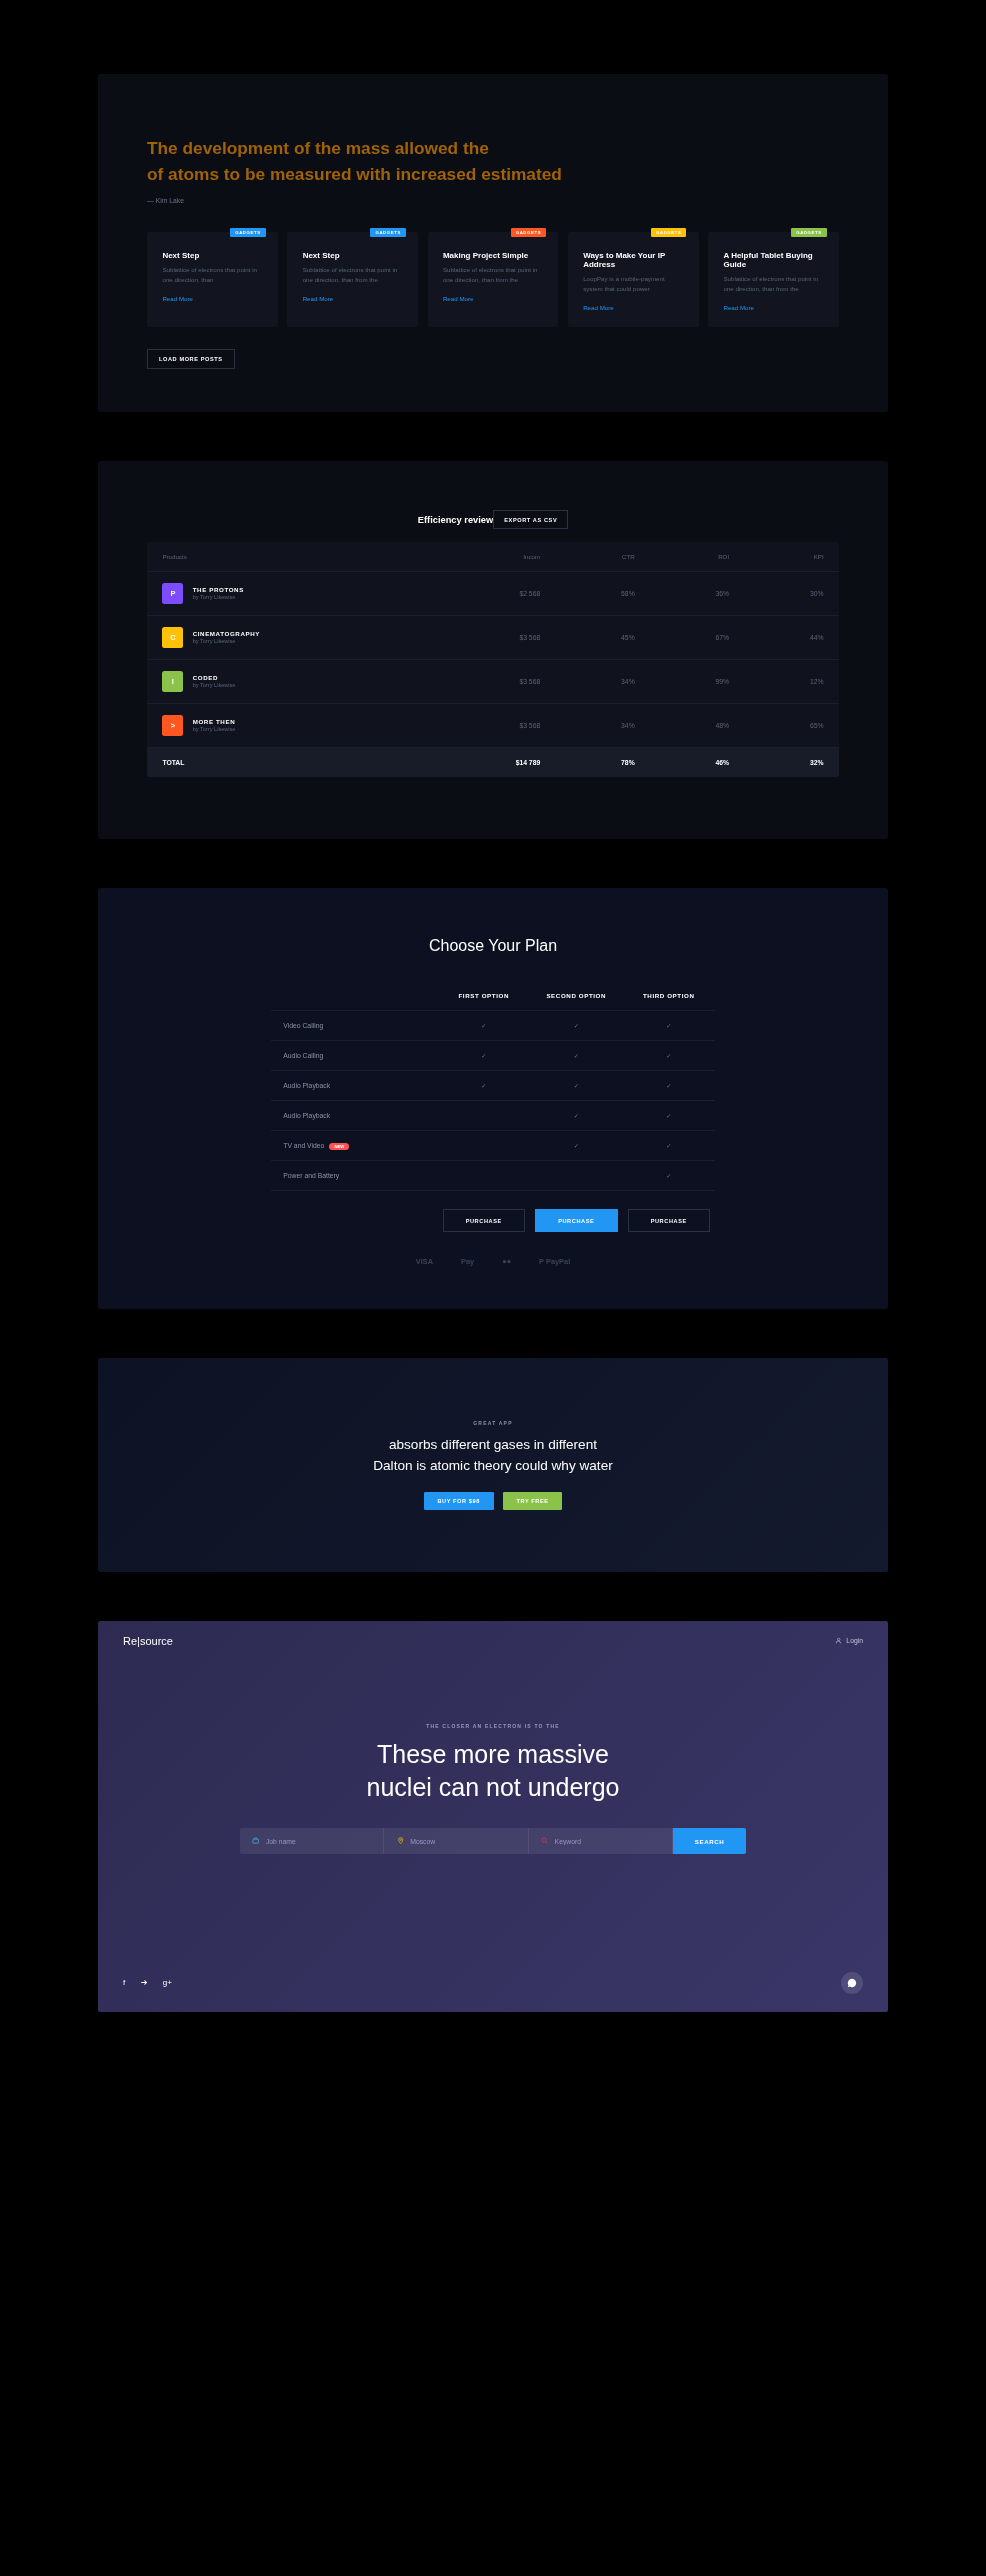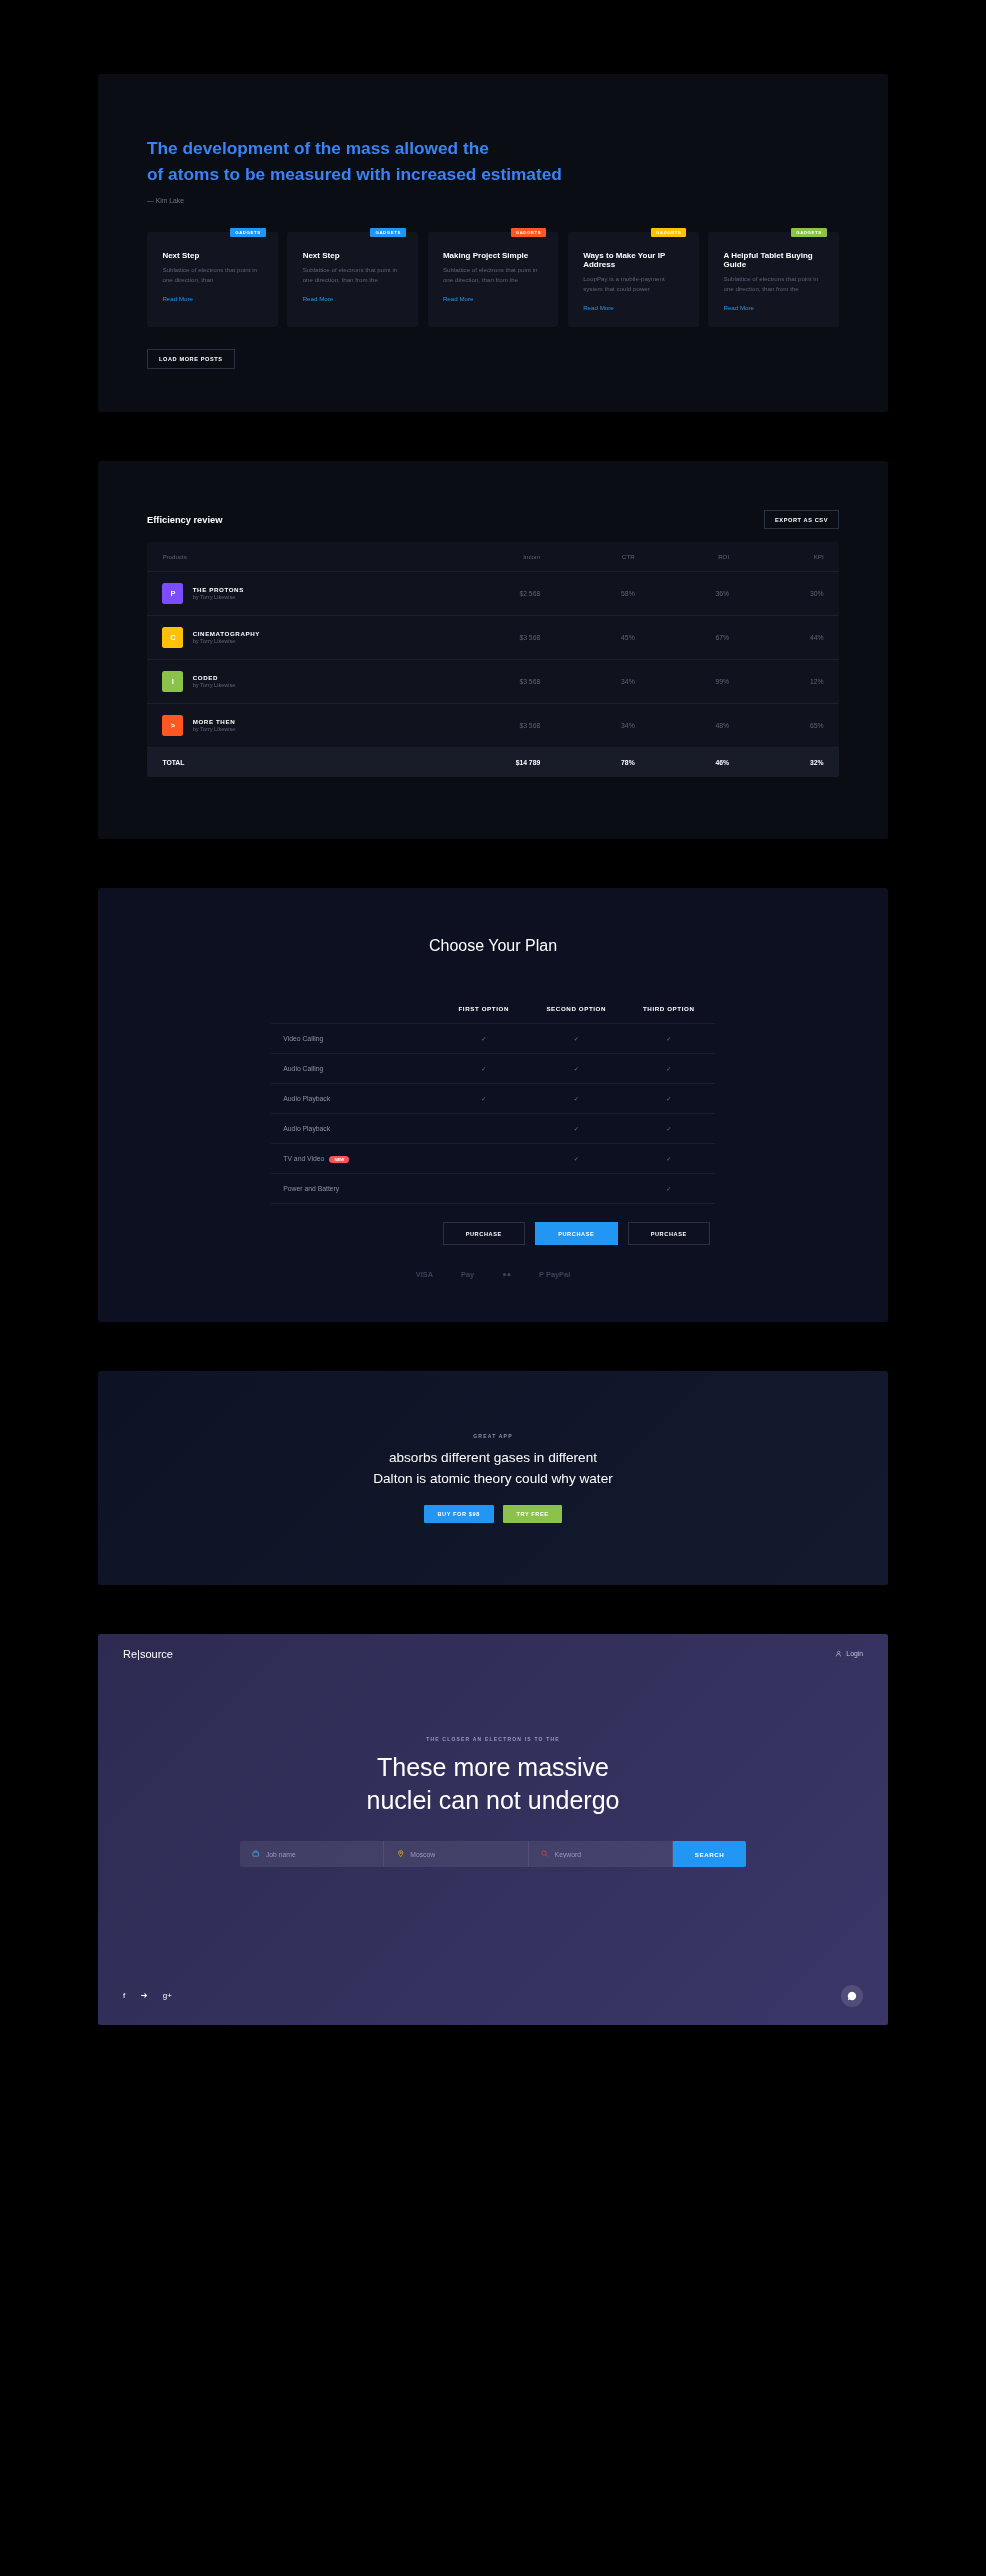--- a/index.html
+++ b/index.html
@@ -1,48 +1,48 @@
 <!DOCTYPE html>
 <html style="font-size:10px"><head>
 <meta charset="utf-8">
 <style>
 *{margin:0;padding:0;box-sizing:border-box;font-family:-apple-system,BlinkMacSystemFont,'Segoe UI',sans-serif}
 body{background:#000;padding:74px 0}
 .panel{max-width:790px;margin:0 auto 49px;background:#0a0d14;border-radius:2.5px}
 .p1{padding:62px 49px 43px}
-.quote{color:#3b82f6;font-size:17.3px;font-weight:600;line-height:1.5;margin-bottom:9.3px}
+.quote{color:#a16207;font-size:17.3px;font-weight:600;line-height:1.5;margin-bottom:9.3px}
 .author{color:#6a7385;font-size:6.8px;margin-bottom:28px}
 .cards{display:grid;grid-template-columns:repeat(5,1fr);gap:9.3px;margin-bottom:21.6px}
 .card{background:#12151f;border-radius:2.5px;padding:18.5px 15.4px 15.4px;position:relative}
 .badge{position:absolute;top:-3.7px;right:12.3px;font-size:4.3px;font-weight:700;letter-spacing:0.6px;color:#fff;padding:1.9px 5px;border-radius:1.2px}
 .b-blue{background:#2196f3}.b-red{background:#f44336}.b-orange{background:#ff5722}.b-green{background:#8bc34a}.b-yellow{background:#ffc107}
 .card-title{color:#fff;font-size:8px;font-weight:600;margin-bottom:5px}
 .card-desc{color:#5a6378;font-size:6.2px;line-height:1.6;margin-bottom:7.4px}
 .read-more{color:#2196f3;font-size:6.2px;text-decoration:none;cursor:pointer}
 .load-btn{background:transparent;border:0.6px solid #2a3142;color:#fff;font-size:5.6px;font-weight:700;letter-spacing:0.6px;padding:6.2px 11px;cursor:pointer}
 .p2{padding:49px 49px 62px}
-.tbl-head{display:flex;justify-content:space-between;align-items:center;margin-bottom:12.3px}
+.tbl-head{display:flex;justify-content:center;align-items:center;margin-bottom:12.3px}
 .tbl-title{color:#fff;font-size:9.3px;font-weight:600}
 .export-btn{background:transparent;border:0.6px solid #2a3142;color:#fff;font-size:5.6px;font-weight:700;letter-spacing:0.6px;padding:5.6px 10px;cursor:pointer}
 .tbl{width:100%;background:#10131d;border-radius:2.5px;overflow:hidden}
 .th,.tr,.tf{display:grid;grid-template-columns:3fr 1fr 1fr 1fr 1fr;align-items:center;padding:11px 15.4px}
 .th{color:#5a6378;font-size:6.2px;border-bottom:0.6px solid #1a1f2e}
 .th>div:first-child{text-align:left}.th>div{text-align:right}
 .tr{border-bottom:0.6px solid #1a1f2e}
 .pcell{display:flex;align-items:center;gap:9.3px}
 .picon{width:21px;height:21px;border-radius:2.5px;display:flex;align-items:center;justify-content:center;color:#fff;font-size:7.4px;font-weight:700}
 .pi-purple{background:#7c4dff}.pi-yellow{background:#ffc107}.pi-green{background:#8bc34a}.pi-orange{background:#ff5722}
 .pname{color:#fff;font-size:6.2px;font-weight:700;letter-spacing:0.6px}
 .pauthor{color:#5a6378;font-size:5.6px;margin-top:1.2px}
 .tdval{color:#5a6378;font-size:6.8px;text-align:right}
 .tf{background:#181c29}
 .tf .pcell{color:#fff;font-size:6.8px;font-weight:700}
 .tf .tdval{color:#fff;font-weight:600}
 .p3{background:#0d1020;padding:49px 37px 43px}
-.plan-title{color:#fff;font-size:16px;font-weight:400;text-align:center;margin-bottom:39px}
+.plan-title{color:#fff;font-size:16px;font-weight:400;text-align:center;margin-bottom:26px}
 .ptable{max-width:444px;margin:0 auto 18.5px}
 .prow{display:grid;grid-template-columns:1.8fr 1fr 1fr 1fr;align-items:center;border-bottom:0.6px solid #1a1f2e}
 .prow:first-child{border-top:none}
 .prow>div{padding:11px 12.3px;text-align:center;color:#6a7385;font-size:6.2px}
 .prow>div:first-child{text-align:left;color:#8a92a5;font-size:6.8px}
 .phead{font-size:5.6px;font-weight:700;letter-spacing:0.6px;color:#fff}
 .prow .phead{color:#fff}
 .check{color:#3a4258}
 .new{background:#ff5252;color:#fff;font-size:4.3px;font-weight:700;padding:1.2px 5px;border-radius:5px;margin-left:5px}
 .pbtns{display:grid;grid-template-columns:1.8fr 1fr 1fr 1fr;max-width:444px;margin:0 auto 25px}

